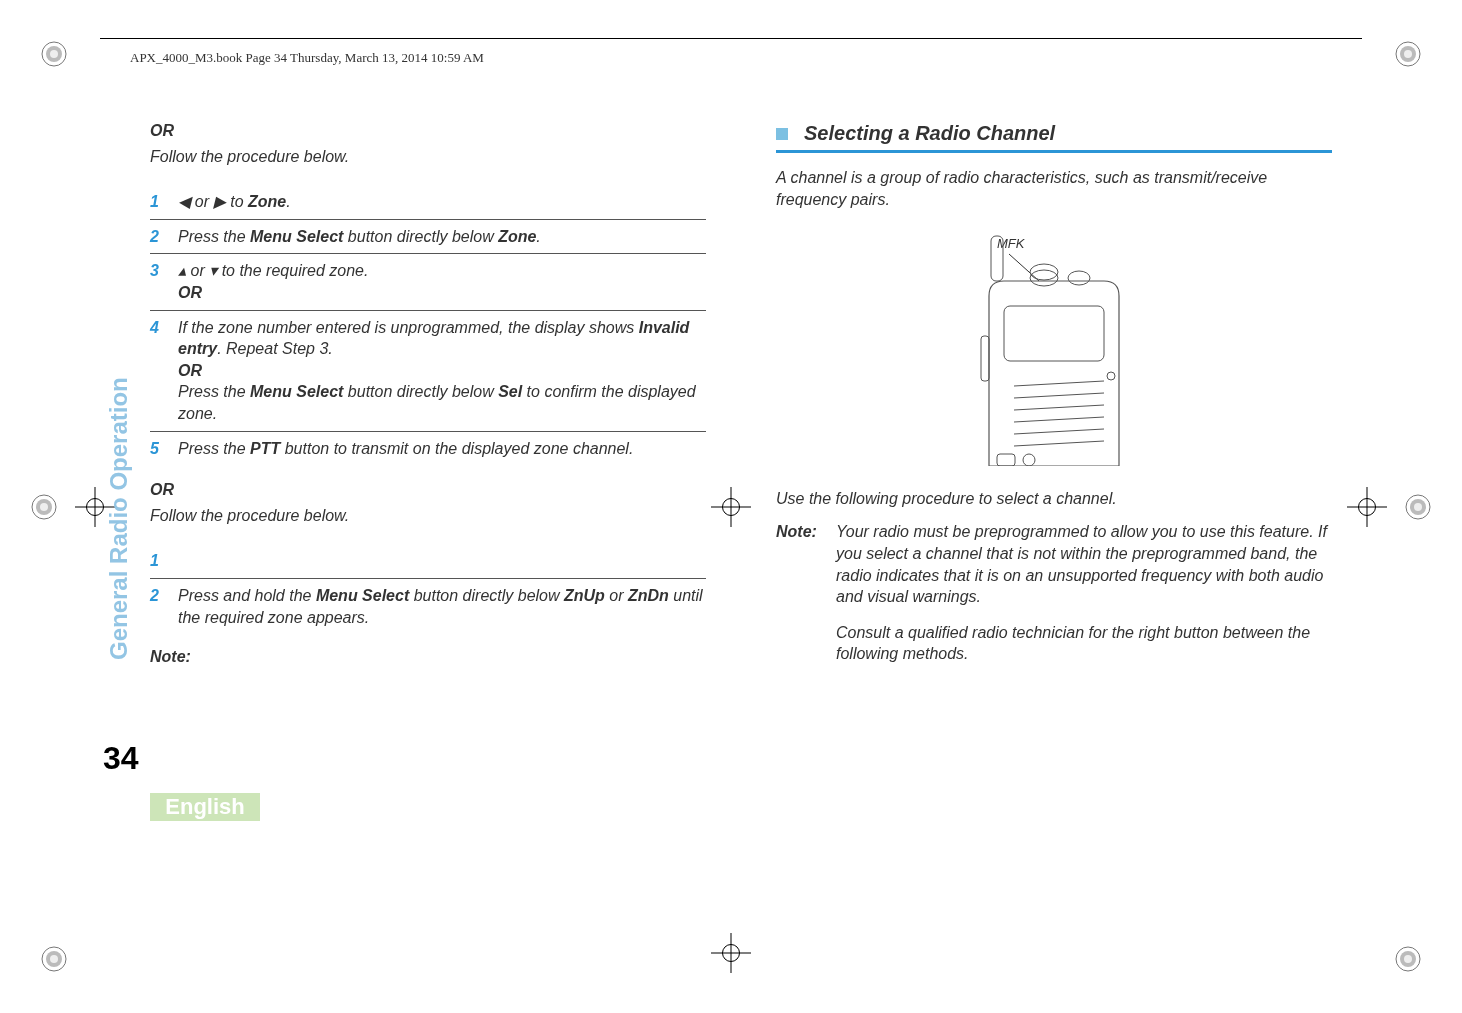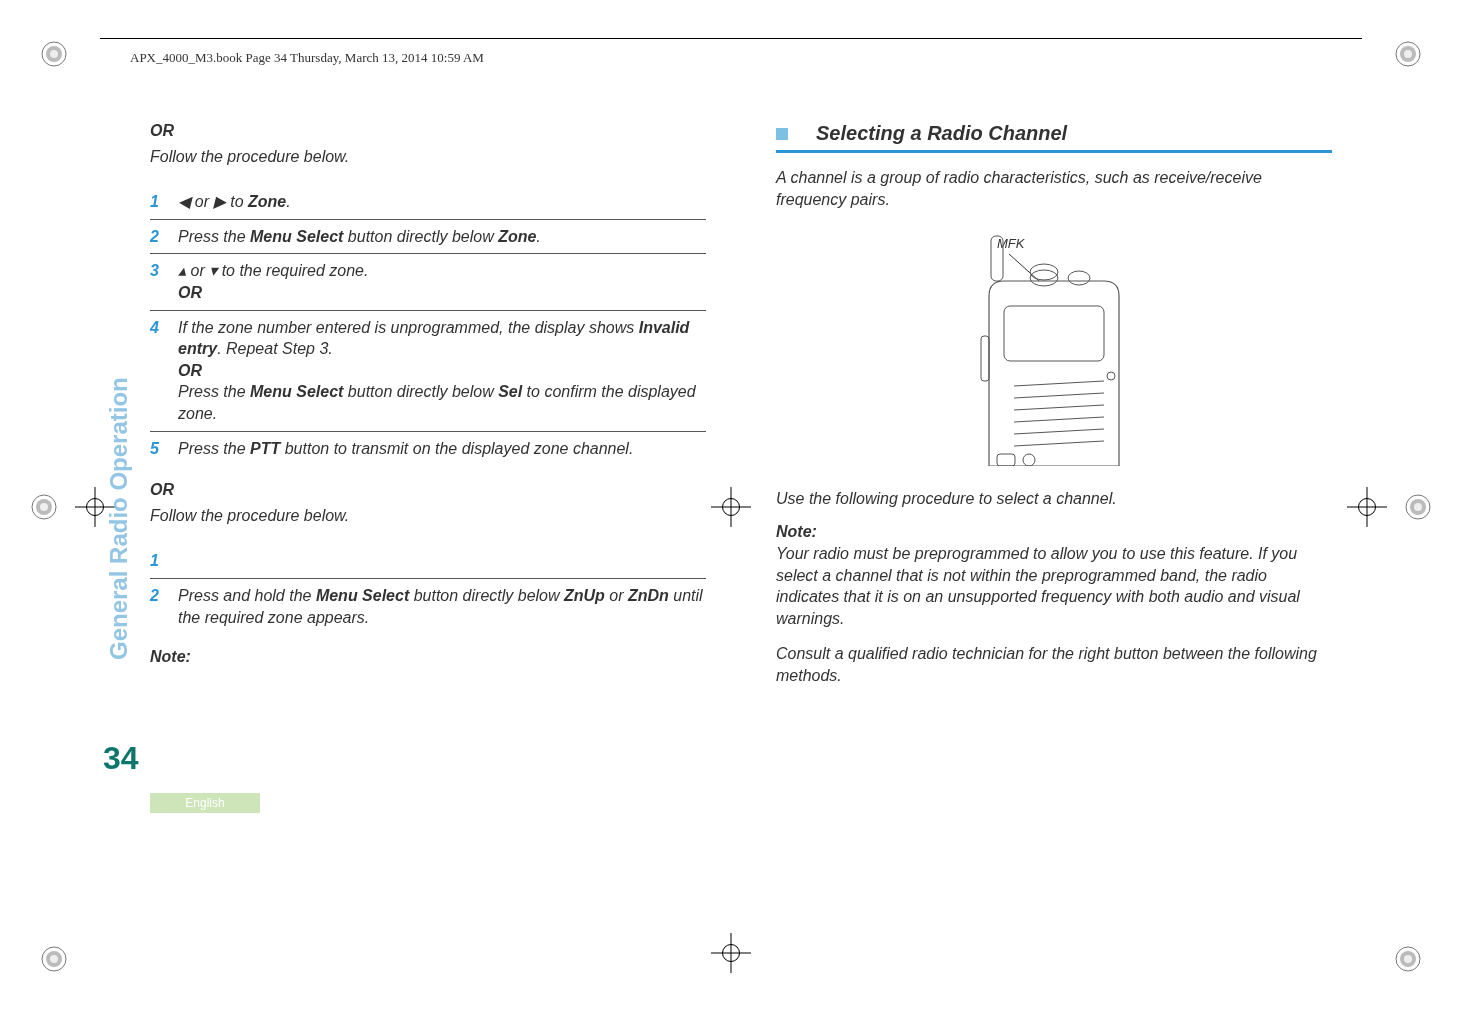--- a/index.html
+++ b/index.html
@@ -77,62 +77,62 @@
       color: #93c5e4;
       white-space: nowrap;
       width: 300px;
     }
     .page-number {
       position: absolute;
       left: 103px;
       top: 740px;
       font-size: 32px;
       font-weight: bold;
-      color: #0f766e;
+      color: #000000;
     }
     .language-tab {
       position: absolute;
       left: 150px;
       top: 793px;
       width: 110px;
-      height: 20px;
+      height: 28px;
       background: #cde5b8;
       color: #fff;
-      font-weight: normal;
-      font-size: 12px;
+      font-weight: bold;
+      font-size: 22px;
       display: flex;
       align-items: center;
       justify-content: center;
     }
 
     .para { margin-bottom: 4px; }
     .bold { font-weight: bold; }
     .step {
       display: flex;
       padding: 6px 0;
       border-bottom: 1px solid #555;
       align-items: flex-start;
     }
     .step-num {
       color: #2b95d6;
       font-weight: bold;
       width: 28px;
       flex-shrink: 0;
     }
     .step-body { flex: 1; }
-    .note-row { display: flex; margin-top: 12px; flex-direction: column; }
+    .note-row { display: flex; margin-top: 12px; }
     .note-label { font-weight: bold; width: 60px; flex-shrink: 0; }
     .note-body { flex: 1; }
     .spacer { height: 14px; }
     .nav-glyph { font-family: inherit; }
 
     .section-heading {
       display: flex;
       align-items: center;
-      gap: 28px;
+      gap: 16px;
       font-size: 20px;
       font-weight: bold;
       margin-bottom: 3px;
     }
     .section-heading .sq {
       width: 12px; height: 12px; background: #7cc0e2;
     }
     .section-rule {
       height: 3px;
       background: #2b95d6;
@@ -285,21 +285,21 @@
     </div>
   </div>
 
   <div class="right-col">
     <div class="section-heading">
       <div class="sq"></div>
       <span>Selecting a Radio Channel</span>
     </div>
     <div class="section-rule"></div>
 
-    <div class="para">A channel is a group of radio characteristics, such as receive/receive frequency pairs.</div>
+    <div class="para">A channel is a group of radio characteristics, such as transmit/receive frequency pairs.</div>
 
     <div class="radio-figure">
       <svg width="250" height="240" viewBox="0 0 250 240">
         <text x="68" y="22" class="mfk-label" font-size="13" fill="#333">MFK</text>
         <line x1="80" y1="28" x2="110" y2="55" stroke="#333" stroke-width="1"></line>
 
         <path d="M60 70 Q60 55 75 55 L175 55 Q190 55 190 70 L190 240 L60 240 Z" fill="none" stroke="#555" stroke-width="1.2"></path>
 
         <rect x="62" y="10" width="12" height="45" rx="5" fill="none" stroke="#555" stroke-width="1"></rect>
 

